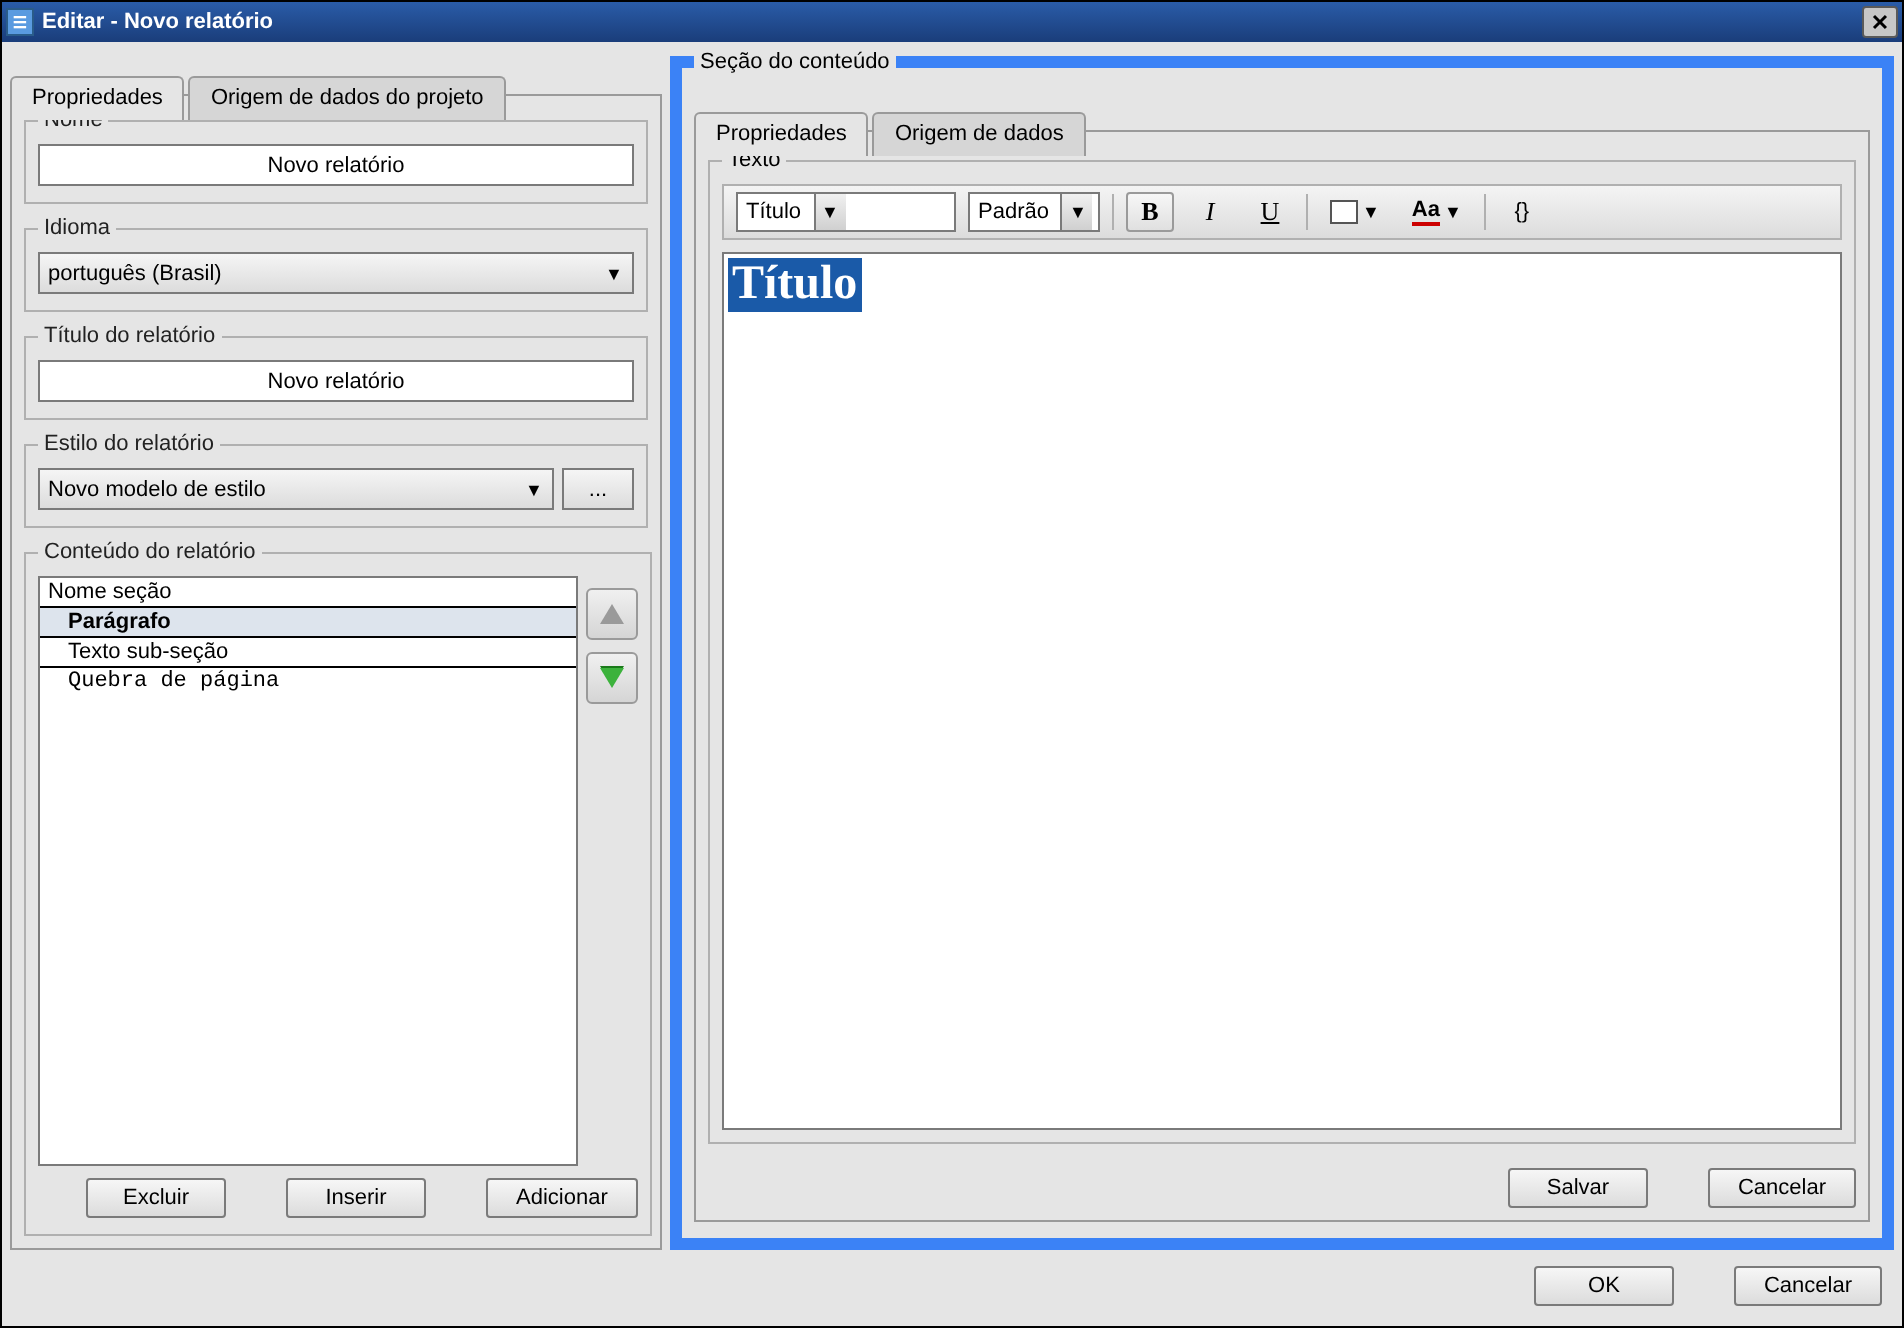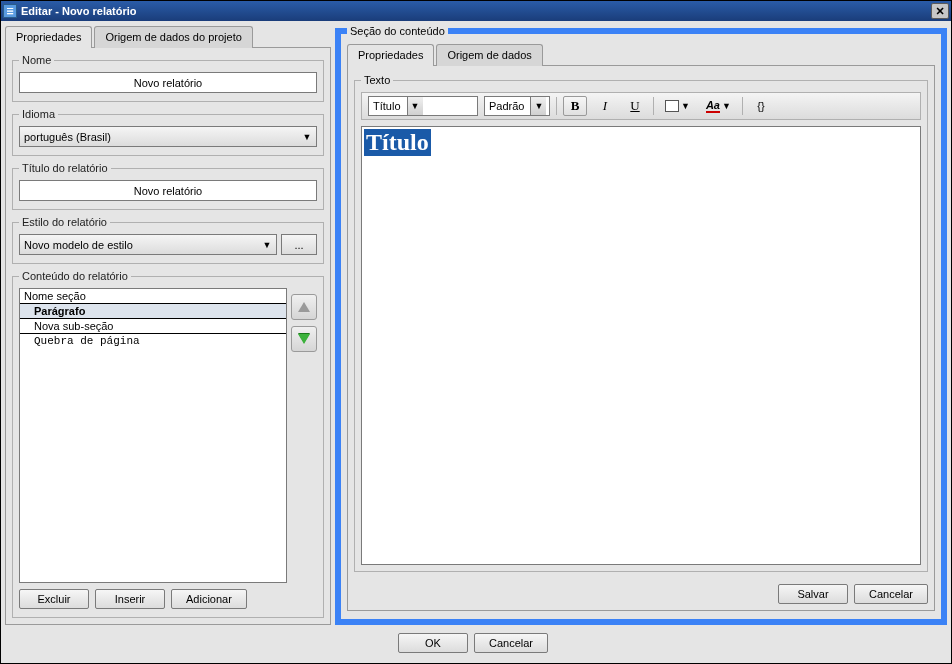--- a/index.html
+++ b/index.html
@@ -7,21 +7,21 @@
   .window { width: 952px; height: 664px; border: 1px solid #000; display: flex; flex-direction: column; }
   .titlebar { height: 20px; background: linear-gradient(#2a5ca8,#1a3d7a); color: #fff; display: flex; align-items: center; padding: 0 2px; font-weight: bold; }
   .titlebar .icon { width:14px; height:14px; background:#5a9be0; border:1px solid #2a5c8a; margin-right:4px; display:flex; align-items:center; justify-content:center; font-size:8px; color:#fff; }
   .titlebar .title { flex:1; }
   .titlebar .close { width:18px; height:16px; background:#c7c7c7; border:1px solid #5a5a5a; border-radius:2px; color:#000; display:flex; align-items:center; justify-content:center; font-weight:bold; font-family:Arial; cursor:pointer; }
   .body { flex:1; display:flex; flex-direction:column; background:#e5e5e5; padding:4px; gap:4px; }
   .content-row { flex:1; display:flex; gap:4px; }
   .left-panel { width:326px; display:flex; flex-direction:column; }
   .right-panel { flex:1; display:flex; flex-direction:column; }
   .tabs { display:flex; height:22px; }
-  .tab { padding:4px 10px 0 10px; border:1px solid #9a9a9a; border-bottom:none; background:#d6d6d6; margin-right:2px; border-radius:3px 3px 0 0; cursor:pointer; position:relative; top:1px; }
+  .tab { padding:4px 10px 0 10px; border:1px solid #9a9a9a; border-bottom:none; background:#d6d6d6; margin-right:2px; border-radius:3px 3px 0 0; cursor:pointer; position:relative; top:13px; }
   .tab.active { background:#e5e5e5; z-index:2; }
   .panel-body { flex:1; border:1px solid #9a9a9a; background:#e5e5e5; padding:6px; display:flex; flex-direction:column; gap:6px; }
   fieldset.group { border:1px solid #b0b0b0; padding:6px 6px 8px 6px; }
   fieldset.group > legend { padding:0 3px; color:#222; }
   .text-input { width:100%; height:21px; background:#fff; border:1px solid #7a7a7a; padding:2px 4px;text-align:center; }
   .combo { width:100%; height:21px; background:linear-gradient(#f5f5f5,#dcdcdc); border:1px solid #7a7a7a; display:flex; align-items:center; padding:0 2px 0 4px; cursor:pointer; }
   .combo .label { flex:1; }
   .combo .arrow { width:14px; text-align:center; }
   .combo-row { display:flex; gap:4px;justify-content:flex-end; }
   .combo-row .combo { flex:1; }
@@ -31,21 +31,21 @@
   .listbox { flex:1; background:#fff; border:1px solid #7a7a7a; overflow:auto; }
   .list-item { padding:1px 4px; border-bottom:1px solid #000; cursor:pointer; }
   .list-item.indent1 { padding-left:14px; }
   .list-item.last { border-bottom:none;font-family:Liberation Mono, monospace; }
   .list-item.sel { background:#dde4ed;font-weight:bold; }
   .updown { width:26px; display:flex; flex-direction:column; gap:6px; padding-top:6px; }
   .arrow-btn { width:26px; height:26px; background:linear-gradient(#f0f0f0,#d5d5d5); border:1px solid #9a9a9a; border-radius:3px; display:flex; align-items:center; justify-content:center; cursor:pointer; }
   .arrow-up-shape { width:0; height:0; border-left:6px solid transparent; border-right:6px solid transparent; border-bottom:10px solid #9a9a9a; }
   .arrow-down-shape { width:0; height:0; border-left:6px solid transparent; border-right:6px solid transparent; border-top:10px solid #3cb23c; filter:drop-shadow(0 -1px 0 #1a7a1a); }
   .button-row { display:flex; gap:6px; margin-top:6px; }
-  .btn { padding:3px 14px; background:linear-gradient(#f6f6f6,#dcdcdc); border:1px solid #7a7a7a; border-radius:2px; cursor:pointer; min-width:70px; text-align:center; }
+  .btn { padding:3px 14px; background:linear-gradient(#f6f6f6,#dcdcdc); border:1px solid #7a7a7a; border-radius:2px; cursor:pointer; min-width:70px; text-align:center;margin-left:24px; }
   .right-buttons { display:flex; justify-content:flex-end; gap:6px; margin-top:6px; }
   .section-fieldset { flex:1; border:6px solid #3b82f6; padding:4px 6px 8px 6px; display:flex; flex-direction:column; }
   .section-fieldset > legend { padding:0 3px; }
   .inner-tabs-host { flex:1; display:flex; flex-direction:column; margin-top:2px; }
   .texto-fieldset { flex:1; border:1px solid #b0b0b0; padding:6px; display:flex; flex-direction:column; gap:6px; margin-top:2px; }
   .texto-fieldset > legend { padding:0 3px; }
   .toolbar { display:flex; align-items:center; gap:6px; background:linear-gradient(#f4f4f4,#dcdcdc); border:1px solid #b0b0b0; padding:3px 6px; height:28px; }
   .tool-combo { height:20px; background:#fff; border:1px solid #7a7a7a; display:flex; align-items:center; cursor:pointer; }
   .tool-combo .lbl { padding:0 6px 0 4px; }
   .tool-combo .arr { width:16px; text-align:center; border-left:1px solid #7a7a7a; background:linear-gradient(#f0f0f0,#d0d0d0); height:100%; display:flex; align-items:center; justify-content:center; }
@@ -53,21 +53,21 @@
   .tool-btn.boxed { border:1px solid #9a9a9a; background:linear-gradient(#f7f7f7,#e0e0e0); }
   .tool-btn .b { font-weight:bold; font-family:"Times New Roman",serif; font-size:13px; }
   .tool-btn .i { font-style:italic; font-family:"Times New Roman",serif; font-size:13px; }
   .tool-btn .u { text-decoration:underline; font-family:"Times New Roman",serif; font-size:13px; }
   .tool-div { width:1px; height:18px; background:#b0b0b0; }
   .color-swatch { width:14px; height:12px; border:1px solid #555; background:#fff; }
   .split-arr { font-size:8px; margin-left:2px; }
   .aa { font-weight:bold; border-bottom:2px solid #c00; line-height:11px; }
   .editor { flex:1; background:#fff; border:1px solid #7a7a7a; padding:2px; }
   .editor .seltext { display:inline-block; background:#1a5aa8; color:#fff; font-family:"Times New Roman",serif; font-size:24px; font-weight:bold; padding:0 2px; }
-  .footer { display:flex; justify-content:center; gap:6px; padding:4px 6px 6px 0; }
+  .footer { display:flex; justify-content:flex-end; gap:6px; padding:4px 6px 6px 0; }
   .arrow-sym { font-size:9px; }
 </style>
 </head>
 <body>
 
 <div class="window">
   <div class="titlebar">
     <div class="icon">☰</div>
     <div class="title">Editar - Novo relatório</div>
     <div class="close">✕</div>
@@ -113,21 +113,21 @@
                 </div>
             </div>
           </fieldset>
 
           <fieldset class="group content-group" style="flex:1;display:flex;flex-direction:column;">
             <legend>Conteúdo do relatório</legend>
             <div class="content-inner" style="flex:1;">
               <div class="listbox">
                 <div class="list-item">Nome seção</div>
                 <div class="list-item indent1 sel">Parágrafo</div>
-                <div class="list-item indent1">Nova sub-seção</div>
+                <div class="list-item indent1">Texto sub-seção</div>
                 <div class="list-item indent1 last">Quebra de página</div>
               </div>
               <div class="updown">
                 <div class="arrow-btn">
                     <div class="arrow-up-shape"></div>
                   </div>
                 <div class="arrow-btn">
                     <div class="arrow-down-shape"></div>
                   </div>
               </div>
@@ -171,21 +171,21 @@
                       <span class="i">I</span>
                     </div>
                   <div class="tool-btn">
                       <span class="u">U</span>
                     </div>
                   <div class="tool-div"></div>
                   <div class="tool-btn" style="width:auto;padding:0 4px;">
                     <span class="color-swatch"></span>
                     <span class="split-arr arrow-sym">▼</span>
                   </div>
-                  <div class="tool-btn" style="width:auto;padding:0 4px;font-style:italic;">
+                  <div class="tool-btn" style="width:auto;padding:0 4px;">
                     <span class="aa">Aa</span>
                     <span class="split-arr arrow-sym">▼</span>
                   </div>
                   <div class="tool-div"></div>
                   <div class="tool-btn">
                       <span>{}</span>
                     </div>
                 </div>
 
                 <div class="editor">

